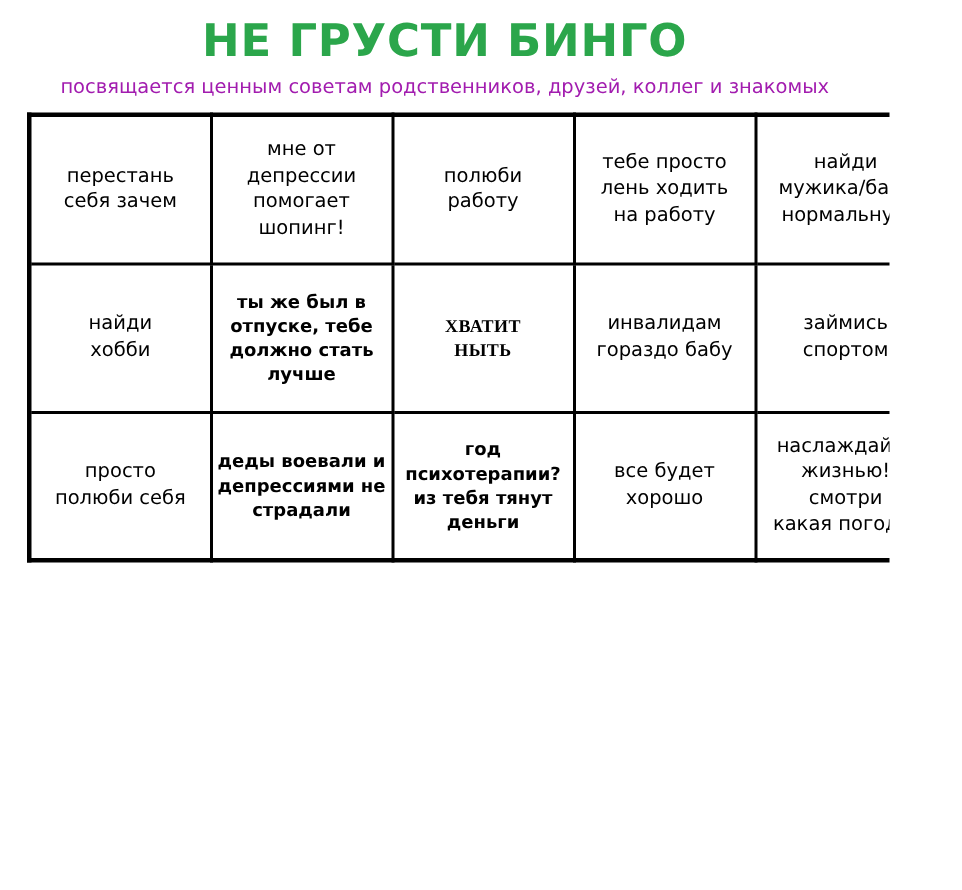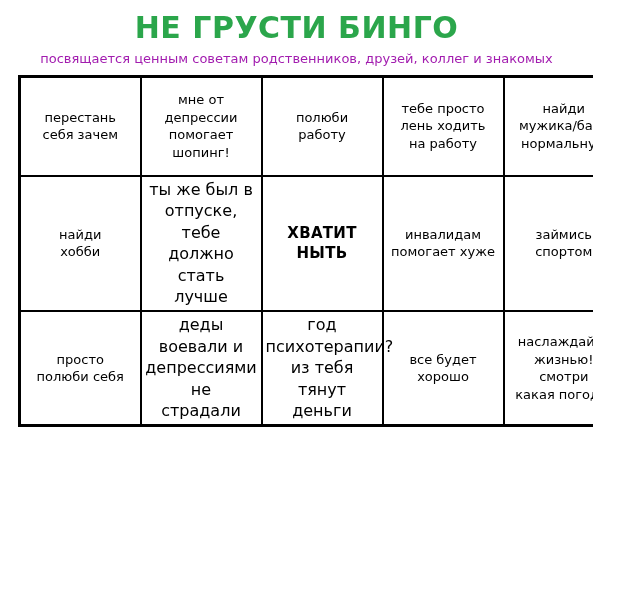--- a/index.html
+++ b/index.html
@@ -38,22 +38,22 @@
     width: 121px;
     height: 99px;
     text-align: center;
     vertical-align: middle;
     font-size: 13px;
     line-height: 1.35;
     white-space: pre-line;
     padding: 2px 3px;
     box-sizing: border-box;
   }
-  table.bingo td.bold { font-weight: bold; font-size: 15px; letter-spacing: 0.3px; }
-  table.bingo td.small { font-size: 16px; }
+  table.bingo td.bold { font-weight: bold; font-size: 12px; letter-spacing: 0.3px; font-family: Liberation Serif, serif; }
+  table.bingo td.small { font-size: 12px; font-weight: bold; }
   table.bingo td.xsmall { font-size: 11.5px; }
 </style>
 </head>
 <body>
 
 <div class="board">
   <div class="header">
     <div class="title" style="color: rgb(43, 166, 75);">НЕ ГРУСТИ БИНГО</div>
     <div class="subtitle">посвящается ценным советам родственников, друзей, коллег и знакомых</div>
   </div>
@@ -79,21 +79,21 @@
     <tr>
       <td class="cell">найди
 хобби</td>
       <td class="cell small">ты же был в
 отпуске, тебе
 должно стать
 лучше</td>
       <td class="cell bold">ХВАТИТ
 НЫТЬ</td>
       <td class="cell">инвалидам
-помогает хуже</td>
+гораздо бабу</td>
       <td class="cell">займись
 спортом</td>
     </tr>
     <tr>
       <td class="cell">просто
 полюби себя</td>
       <td class="cell small">деды воевали и
 депрессиями не
 страдали</td>
       <td class="cell small">год

